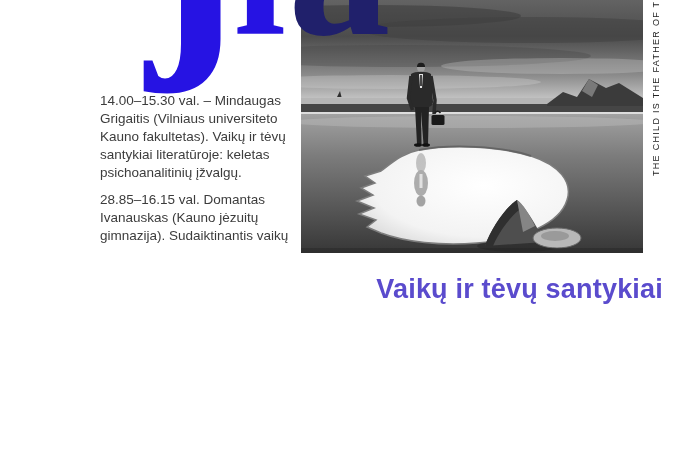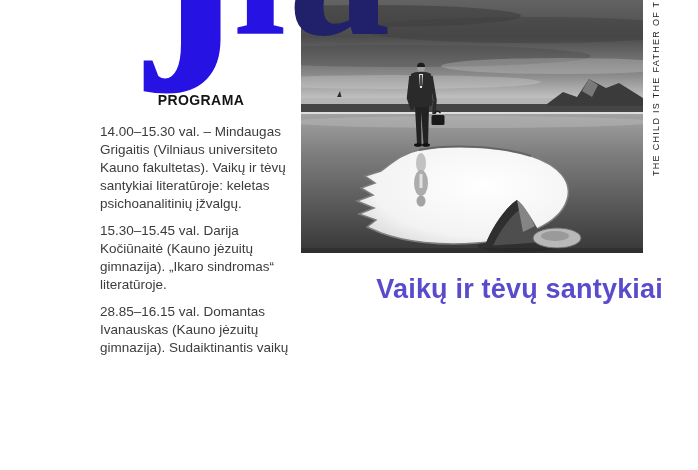--- a/index.html
+++ b/index.html
@@ -133,21 +133,19 @@
       <ellipse cx="254" cy="236" rx="14" ry="5" fill="#9a9a9a"></ellipse>
     </g>
 
     <rect x="0" y="248" width="342" height="5" fill="#222222" opacity="0.4"></rect>
   </svg>
 </div>
 
 <div class="caption-vertical">THE CHILD IS THE FATHER OF THE MAN</div>
 
 <section class="program">
-  <h2>PROGRAMA</h2>
   <p>14.00–15.30 val. – Mindaugas Grigaitis (Vilniaus universiteto Kauno fakultetas). Vaikų ir tėvų santykiai literatūroje: keletas psichoanalitinių įžvalgų.</p>
-  <p>15.30–15.45 val. Darija Kočiūnaitė (Kauno jėzuitų gimnazija). „Ikaro sindromas“ literatūroje.</p>
   <p>28.85–16.15 val. Domantas Ivanauskas (Kauno jėzuitų gimnazija). Sudaiktinantis vaikų</p>
 </section>
 
 <h1 class="title">
   <span>Vaikų ir tėvų santykiai</span>
 </h1>
 
 </body></html>

